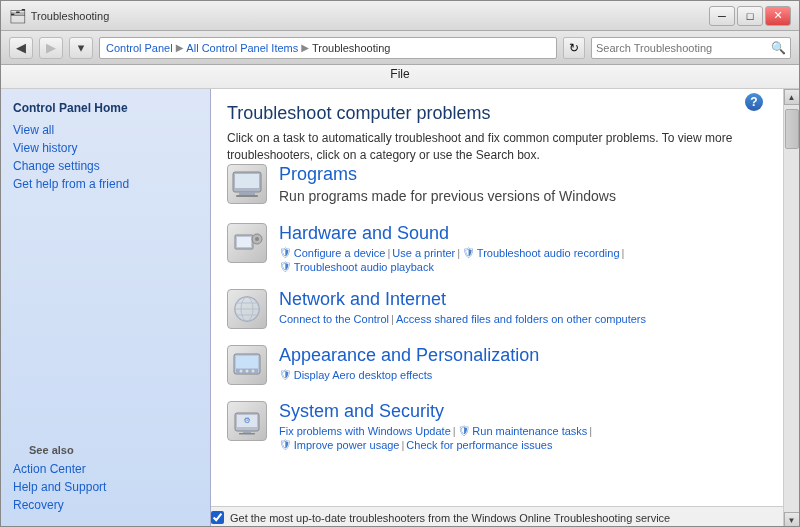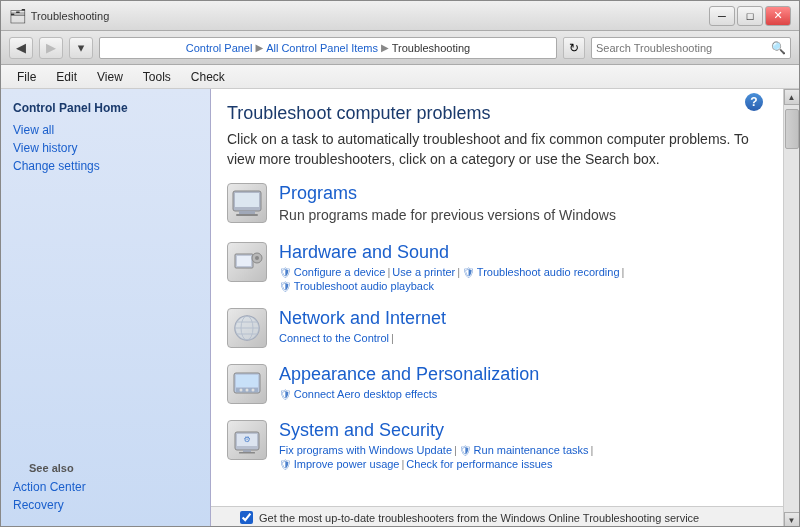--- a/index.html
+++ b/index.html
@@ -76,21 +76,20 @@
       flex: 1;
       height: 22px;
       background: #fff;
       border: 1px solid #aaa;
       border-radius: 2px;
       display: flex;
       align-items: center;
       padding: 0 6px;
       font-size: 11px;
       color: #333;
-      justify-content: center;
     }
     .path-separator { color: #888; margin: 0 3px; font-size: 10px; }
     .path-link { color: #1a5fcc; cursor: pointer; }
     .path-current { color: #333; }
     .refresh-btn {
       width: 22px;
       height: 22px;
       background: linear-gradient(to bottom, #f5f5f5, #ddd);
       border: 1px solid #bbb;
       border-radius: 2px;
@@ -127,20 +126,21 @@
 
     
     .menu-bar {
       background: linear-gradient(to bottom, #f5f5f5, #ebebeb);
       height: 24px;
       display: flex;
       align-items: center;
       padding: 0 8px;
       gap: 4px;
       border-bottom: 1px solid #ccc;
+      flex-direction: column;
     }
     .menu-item {
       padding: 2px 8px;
       font-size: 12px;
       color: #222;
       cursor: pointer;
       border-radius: 2px;
     }
 
     
@@ -197,23 +197,22 @@
       padding: 14px 16px;
       overflow-y: auto;
     }
     .content-title {
       font-size: 18px;
       font-weight: 300;
       color: #1a3a6c;
       margin-bottom: 6px;
     }
     .content-desc {
-      font-size: 14px;
+      font-size: 12px;
       color: #333;
-      margin-bottom: 14px;
       line-height: 1.4;
     }
 
     
     .category-item {
       display: flex;
       align-items: flex-start;
       margin-bottom: 16px;
       gap: 12px;
     }
@@ -255,21 +254,21 @@
       display: flex;
       align-items: center;
       gap: 2px;
     }
     .cat-sep { color: #888; }
 
     
     .bottom-bar {
       background: #f0f0f0;
       border-top: 1px solid #ccc;
-      padding: 4px 29px;
+      padding: 4px 0;
       font-size: 11px;
       color: #333;
       display: flex;
       align-items: center;
       gap: 6px;
     }
     .checkbox-small {
       width: 13px;
       height: 13px;
       accent-color: #1a5fcc;
@@ -382,24 +381,26 @@
   <span class="menu-item">Check</span>
 </div>
 
 <div class="main-layout">
 
   <div class="sidebar">
     <div class="sidebar-title">Control Panel Home</div>
     <a class="sidebar-link">View all</a>
     <a class="sidebar-link">View history</a>
     <a class="sidebar-link">Change settings</a>
+    <a class="sidebar-link">Get help from a friend</a>
 
     <div class="sidebar-section">
       <div class="see-also-title">See also</div>
       <a class="sidebar-link">Action Center</a>
+      <a class="sidebar-link">Help and Support</a>
       <a class="sidebar-link">Recovery</a>
     </div>
   </div>
 
   <div style="display:flex;flex:1;overflow:hidden;">
     <div class="content-area">
 
       <div class="top-right-help">
         <div class="help-icon">?</div>
       </div>
@@ -460,58 +461,59 @@
               <line x1="6" y1="10" x2="26" y2="10" stroke="#a0a8b8" stroke-width="1"></line>
               <line x1="6" y1="22" x2="26" y2="22" stroke="#a0a8b8" stroke-width="1"></line>
               <circle cx="16" cy="16" r="12" fill="#d8e4f0" opacity="0.4"></circle>
             </svg>
           </div>
           <div class="category-content">
             <div class="category-title">Network and Internet</div>
             <div class="category-links">
               <a class="cat-link">Connect to the Control</a>
               <span class="cat-sep">|</span>
+              <a class="cat-link">Access shared files and folders on other computers</a>
             </div>
           </div>
         </div>
 
         <div class="category-item">
           <div class="category-icon">
             <svg width="32" height="32" viewBox="0 0 32 32">
               <rect x="3" y="5" width="26" height="20" rx="2" fill="#b8c8e0" stroke="#888" stroke-width="1"></rect>
               <rect x="5" y="7" width="22" height="12" fill="#c8e0f8"></rect>
               <rect x="5" y="20" width="22" height="4" fill="#a0b0c8"></rect>
               <circle cx="10" cy="22" r="1.5" fill="#e0e0e0"></circle>
               <circle cx="16" cy="22" r="1.5" fill="#e0e0e0"></circle>
               <circle cx="22" cy="22" r="1.5" fill="#e0e0e0"></circle>
             </svg>
           </div>
           <div class="category-content">
             <div class="category-title">Appearance and Personalization</div>
             <div class="category-links">
               <span class="shield-icon">🛡</span>
-              <a class="cat-link">Connect Aero desktop effects</a>
+              <a class="cat-link">Display Aero desktop effects</a>
             </div>
           </div>
         </div>
 
         <div class="category-item">
           <div class="category-icon">
             <svg width="32" height="32" viewBox="0 0 32 32">
               <rect x="4" y="8" width="24" height="18" rx="2" fill="#b8c0d0" stroke="#888" stroke-width="1"></rect>
               <rect x="6" y="10" width="20" height="12" fill="#dce4f0"></rect>
               <rect x="12" y="26" width="8" height="2" fill="#a0a8b8"></rect>
               <rect x="8" y="28" width="16" height="1.5" rx="0.5" fill="#888"></rect>
               <text x="16" y="18" text-anchor="middle" font-size="8" fill="#4a7fcb">⚙</text>
             </svg>
           </div>
           <div class="category-content">
             <div class="category-title">System and Security</div>
             <div class="category-links">
-              <a class="cat-link">Fix programs with Windows Update</a>
+              <a class="cat-link">Fix problems with Windows Update</a>
               <span class="cat-sep">|</span>
               <span class="shield-icon">🛡</span>
               <a class="cat-link">Run maintenance tasks</a>
               <span class="cat-sep">|</span>
             </div>
             <div class="category-links" style="margin-top:2px;">
               <span class="shield-icon">🛡</span>
               <a class="cat-link">Improve power usage</a>
               <span class="cat-sep">|</span>
               <a class="cat-link">Check for performance issues</a>

